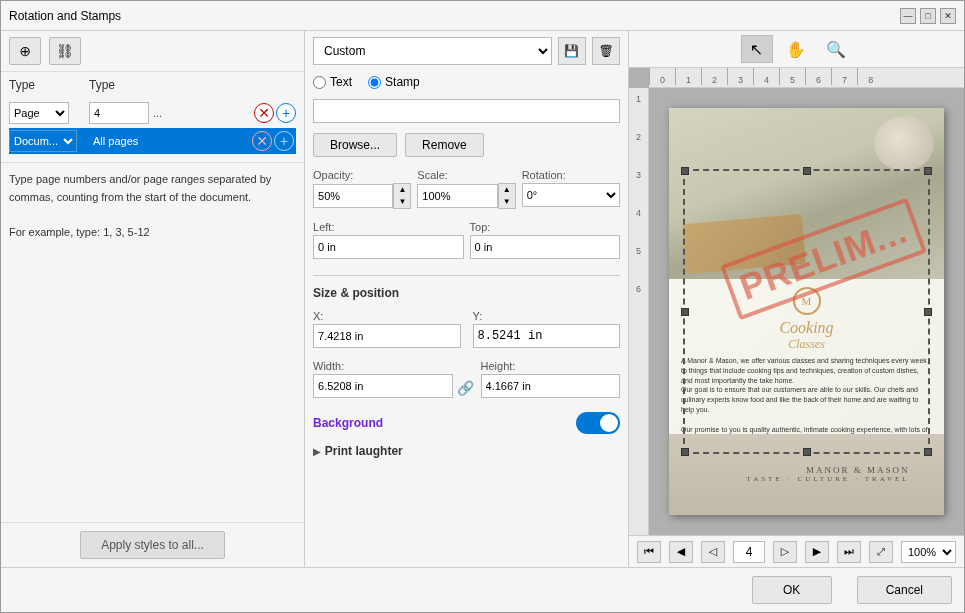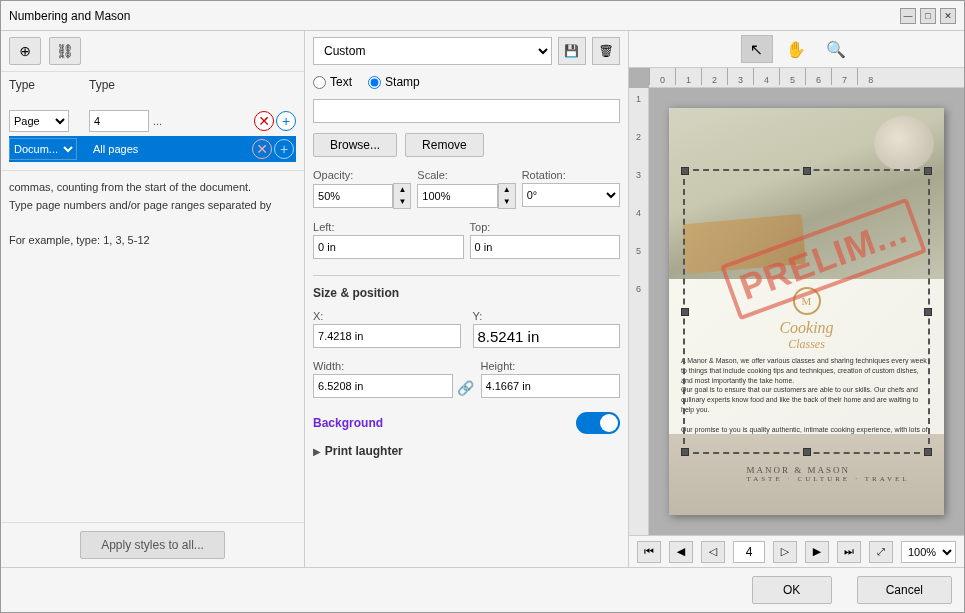--- a/index.html
+++ b/index.html
@@ -84,21 +84,21 @@
       border-radius: 2px;
       font-size: 14px;
     }
     .stamp-table {
       padding: 6px 8px;
       border-bottom: 1px solid #ddd;
     }
     .table-header {
       display: flex;
       gap: 0;
-      margin-bottom: 16px;
+      margin-bottom: 8px;
       color: #333;
     }
     .th-type { width: 80px; font-weight: normal; }
     .th-range { width: 120px; font-weight: normal; }
     .table-row {
       display: flex;
       align-items: center;
       height: 26px;
       margin-bottom: 2px;
     }
@@ -518,21 +518,21 @@
       left: 0;
       right: 0;
       height: 20%;
       background: linear-gradient(180deg, #d0c8b8 0%, #c0b8a8 100%);
       display: flex;
       align-items: center;
       justify-content: center;
     }
     .flyer-brand {
       font-size: 9px;
-      text-align: left;
+      text-align: right;
       color: #555;
       font-family: Georgia, serif;
       letter-spacing: 2px;
       margin-left: 43px;
     }
     .stamp-overlay {
       position: absolute;
       top: 30%;
       left: 20%;
       color: rgba(220, 80, 60, 0.6);
@@ -662,21 +662,21 @@
       font-size: 11px;
       color: #c8a060;
     }
   </style>
 </head>
 <body>
 
 <div class="window">
 
   <div class="title-bar">
-    <span class="title-bar-title">Numbering and Mason</span>
+    <span class="title-bar-title">Rotation and Stamps</span>
     <div class="title-bar-controls">
       <div class="title-btn">—</div>
       <div class="title-btn">□</div>
       <div class="title-btn">✕</div>
     </div>
   </div>
 
   <div class="content">
 
     <div class="left-panel">
@@ -723,22 +723,22 @@
             <span class="selected-row-text">All pages</span>
           </div>
           <div class="row-actions" style="background:#0078d7;padding:0 2px;">
             <div class="circle-btn remove" style="background:#0078d7;border-color:#ffaaaa;color:#ffaaaa;">✕</div>
             <div class="circle-btn add" style="background:#0078d7;border-color:#aad4ff;color:#aad4ff;">+</div>
           </div>
         </div>
       </div>
 
       <div class="info-box">
+        <p>Type page numbers and/or page ranges separated by</p>
         <p>commas, counting from the start of the document.</p>
-        <p>Type page numbers and/or page ranges separated by</p>
         <br>
         <p>For example, type: 1, 3, 5-12</p>
       </div>
 
       <div class="apply-btn-row">
         <button class="apply-btn">Apply styles to all...</button>
       </div>
     </div>
 
     <div class="middle-panel">
@@ -823,21 +823,21 @@
 
       <div class="size-position-header">Size &amp; position</div>
 
       <div class="xy-grid">
         <div class="form-field">
           <label>X:</label>
           <input type="text" style="width: 100%; height: 24px; border: 1px solid rgb(187, 187, 187); font-size: 11px; padding: 2px 4px;" value="7.4218 in">
         </div>
         <div class="form-field">
           <label>Y:</label>
-          <input type="text" style="width: 100%; height: 24px; border: 1px solid rgb(187, 187, 187); font-size: 15px; padding: 2px 4px;" value="8.5241 in">
+          <input type="text" style="width: 100%; height: 24px; border: 1px solid rgb(187, 187, 187); font-size: 12px; padding: 2px 4px; font-family: Liberation Mono, monospace;" value="8.5241 in">
         </div>
       </div>
 
       <div class="wh-grid">
         <div class="form-field">
           <label>Width:</label>
           <input type="text" style="width: 100%; height: 24px; border: 1px solid rgb(187, 187, 187); font-size: 11px; padding: 2px 4px;" value="6.5208 in">
         </div>
         <div class="link-icon">🔗</div>
         <div class="form-field">

